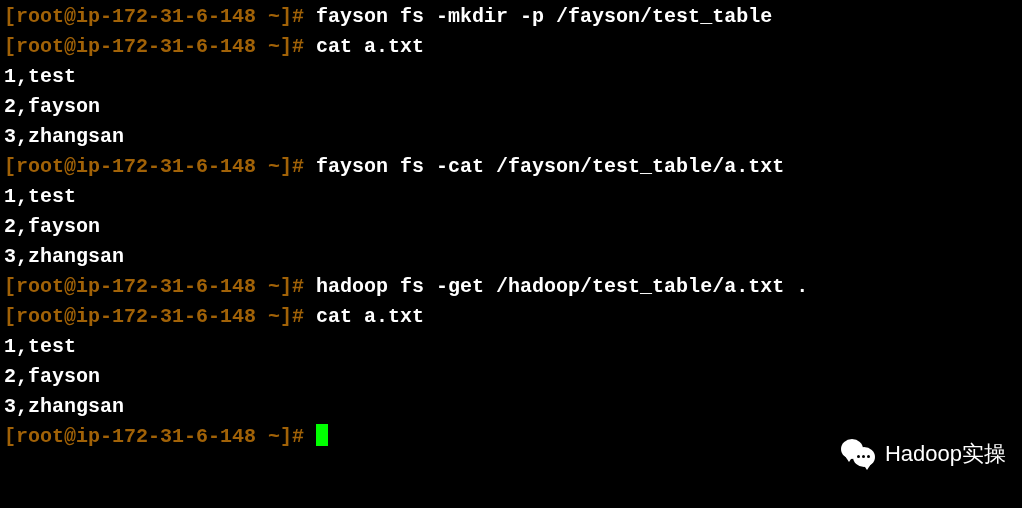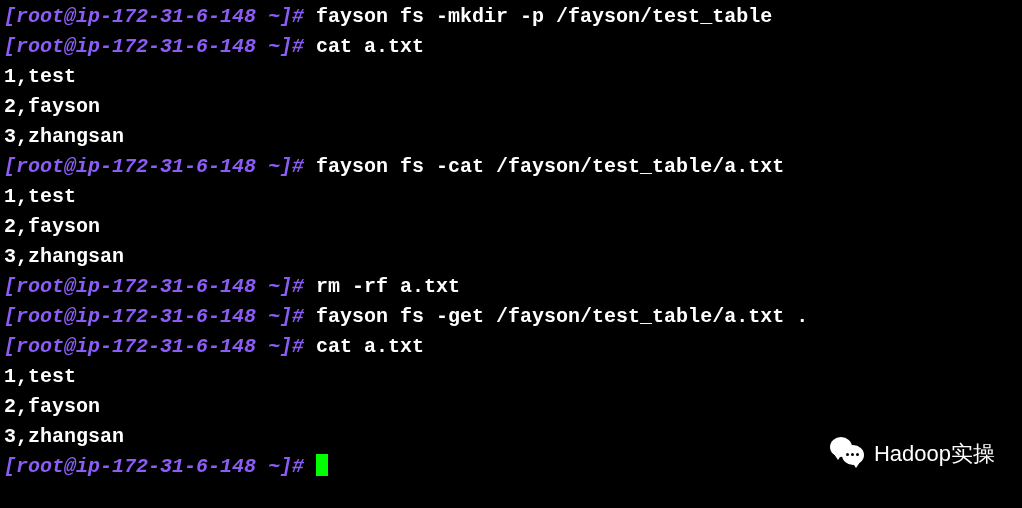--- a/index.html
+++ b/index.html
@@ -17,42 +17,42 @@
       height: 508px;
       overflow: hidden;
       position: relative;
       padding: 2px 4px;
     }
     .line {
       white-space: pre;
       color: #00ff00;
     }
     .prompt-bracket {
-      color: #8b5cf6;
-      font-style: italic;
+      color: #a16207;
     }
     .command {
       color: #ffffff;
     }
     .output {
       color: #ffffff;
     }
     .cursor {
       display: inline-block;
       width: 12px;
       height: 22px;
       background: #00ff00;
       vertical-align: text-bottom;
       margin-bottom: 2px;
     }
     .watermark {
       position: absolute;
-      right: 27px;
+      right: 16px;
       bottom: 38px;
       display: flex;
+      align-items: center;
       gap: 8px;
       color: #ffffff;
       font-size: 22px;
       font-weight: normal;
       font-family: Arial, sans-serif;
     }
     .watermark-icon {
       position: relative;
       width: 36px;
       height: 30px;
@@ -115,22 +115,21 @@
 <div id="terminal">
     <div class="line"><span class="prompt-bracket">[root@ip-172-31-6-148 ~]# </span><span class="command">fayson fs -mkdir -p /fayson/test_table</span></div>
     <div class="line"><span class="prompt-bracket">[root@ip-172-31-6-148 ~]# </span><span class="command">cat a.txt</span></div>
     <div class="line"><span class="output">1,test</span></div>
     <div class="line"><span class="output">2,fayson</span></div>
     <div class="line"><span class="output">3,zhangsan</span></div>
     <div class="line"><span class="prompt-bracket">[root@ip-172-31-6-148 ~]# </span><span class="command">fayson fs -cat /fayson/test_table/a.txt</span></div>
     <div class="line"><span class="output">1,test</span></div>
     <div class="line"><span class="output">2,fayson</span></div>
     <div class="line"><span class="output">3,zhangsan</span></div>
-    <div class="line"><span class="prompt-bracket">[root@ip-172-31-6-148 ~]# </span><span class="command">rm -rf a.txt</span></div>
-    <div class="line"><span class="prompt-bracket">[root@ip-172-31-6-148 ~]# </span><span class="command">fayson fs -get /fayson/test_table/a.txt .</span></div>
+    <div class="line"><span class="prompt-bracket">[root@ip-172-31-6-148 ~]# </span><span class="command">hadoop fs -get /hadoop/test_table/a.txt .</span></div>
     <div class="line"><span class="prompt-bracket">[root@ip-172-31-6-148 ~]# </span><span class="command">cat a.txt</span></div>
     <div class="line"><span class="output">1,test</span></div>
     <div class="line"><span class="output">2,fayson</span></div>
     <div class="line"><span class="output">3,zhangsan</span></div>
     <div class="line"><span class="prompt-bracket">[root@ip-172-31-6-148 ~]# </span><span class="cursor"></span></div>
   </div>
 
 <div class="watermark">
   <div class="watermark-icon">
     <div class="bubble1"></div>

